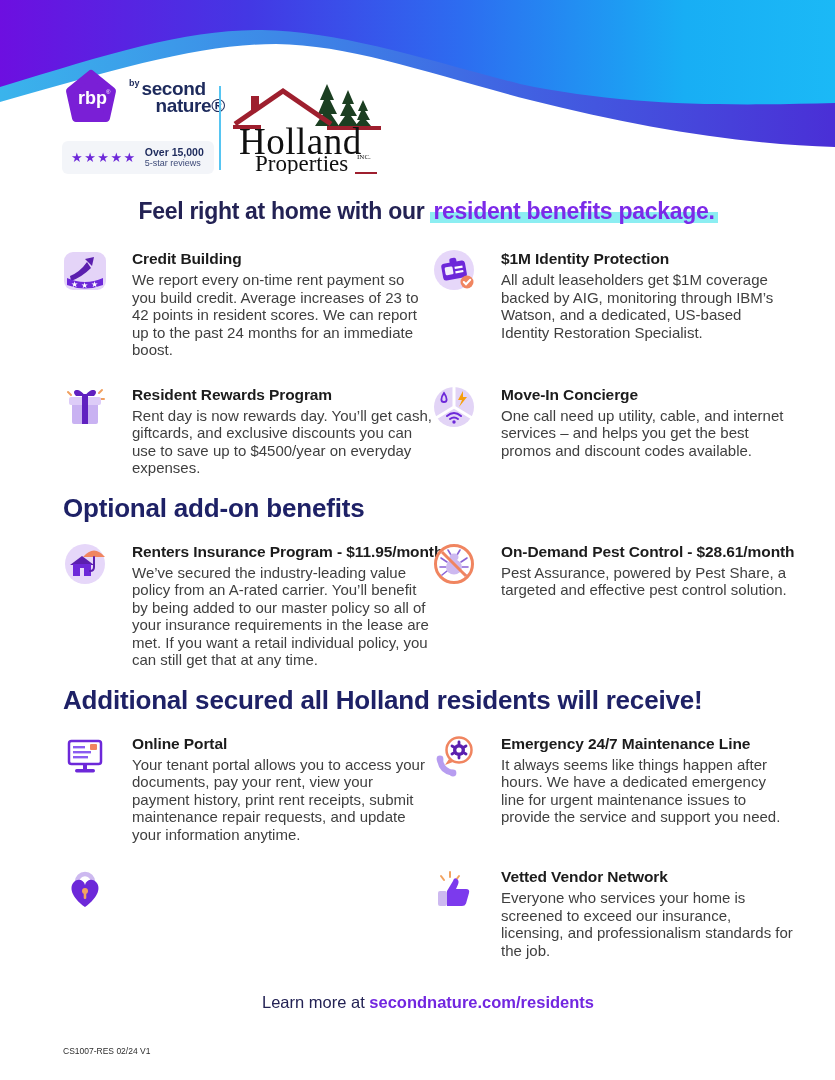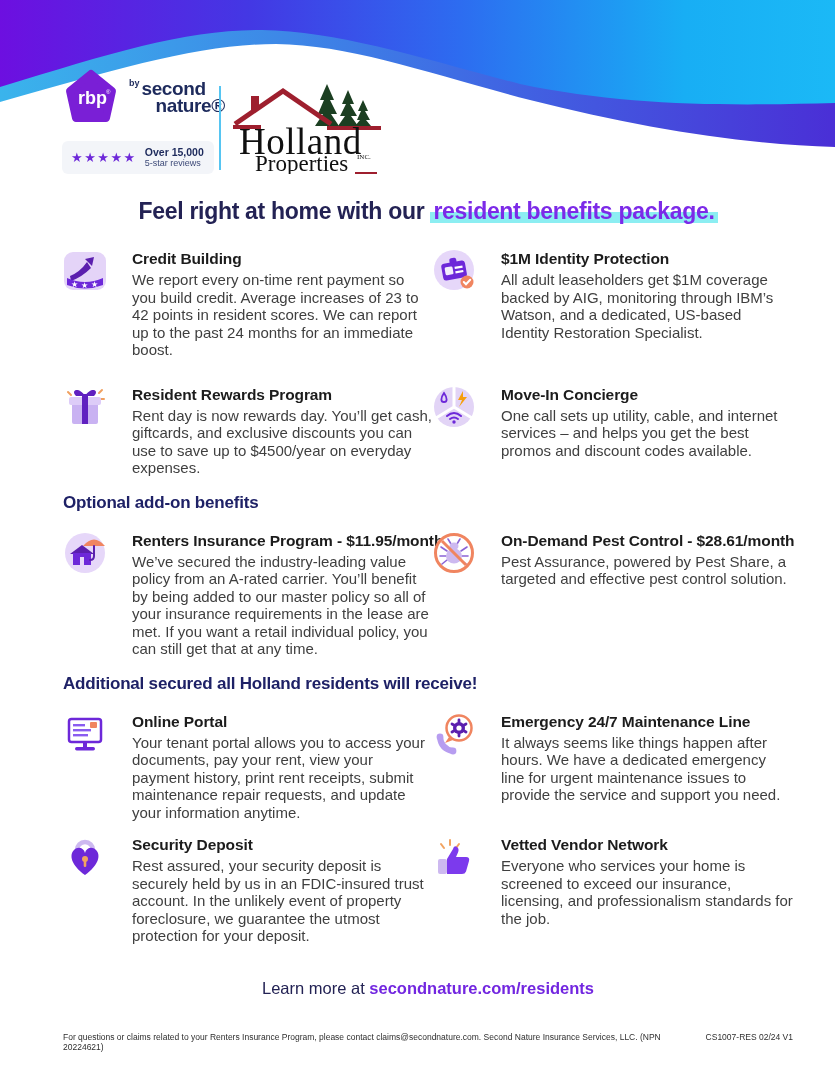--- a/index.html
+++ b/index.html
@@ -23,23 +23,23 @@
   .rev-l1{font-size:10.5px;font-weight:700;display:block;}
   .rev-l2{font-size:9px;color:#3d4a78;display:block;}
   .logo-divider{position:absolute;left:219px;top:86px;width:2px;height:84px;background:#56c5f2;}
   .holland{position:absolute;left:231px;top:78px;}
   
   main{position:relative;padding:0 42px 0 63px;}
   h1{margin:20px 0 24px;font-size:23px;font-weight:600;color:#232254;letter-spacing:-0.3px;white-space:nowrap;text-align:center;}
   h1 .hl{font-weight:800;color:#7c2ae8;
     background:linear-gradient(to bottom,transparent 52%,#8ceef2 52%,#8ceef2 96%,transparent 96%);
     padding:0 3px;}
-  h2{font-size:17px;font-weight:800;color:#1e2166;margin:16px 0 18px;letter-spacing:-0.2px;}
+  h2{font-size:26px;font-weight:800;color:#1e2166;margin:16px 0 18px;letter-spacing:-0.2px;}
   .grid{display:grid;grid-template-columns:369px 1fr;row-gap:26px;}
-  .grid.tight{row-gap:14px;}
+  .grid.tight{row-gap:24px;}
   .item{display:flex;gap:13px;align-items:flex-start;}
   .icon{flex:0 0 44px;width:44px;height:44px;}
   .itxt{min-width:0;margin-left:12px;}
   .item h3{margin:1px 0 3px;font-size:15.5px;font-weight:700;color:#1c1c1c;white-space:nowrap;letter-spacing:-0.1px;}
   .item p{margin:0;font-size:15px;line-height:17.5px;color:#3f3f3f;max-width:305px;}
   
   .learn{margin-top:34px;text-align:center;font-size:16.5px;color:#232254;font-weight:500;}
   .learn a{color:#7226e0;font-weight:700;text-decoration:none;}
   .fineprint{margin-top:34px;display:flex;justify-content:space-between;align-items:baseline;
     font-size:8.5px;color:#2e2e2e;padding-left:-10px;gap:14px;}
@@ -188,21 +188,21 @@
           <path d="M22,22 L22,2 M22,22 L4,33 M22,22 L40,33" stroke="#ffffff" stroke-width="3" fill="none"></path>
           <path d="M12,8 C15.5,13 15.5,17 12,17 C8.5,17 8.5,13 12,8 Z" fill="none" stroke="#6d28d9" stroke-width="1.8"></path>
           <path d="M31,6 L26,15 L30,15 L27,22 L35,12 L31,12 Z" fill="#f59e0b"></path>
           <path d="M15,31 Q22,25 29,31" stroke="#6d28d9" stroke-width="2" fill="none" stroke-linecap="round"></path>
           <path d="M18,34 Q22,31 26,34" stroke="#6d28d9" stroke-width="2" fill="none" stroke-linecap="round"></path>
           <circle cx="22" cy="37" r="1.7" fill="#6d28d9"></circle>
         </svg>
       </span>
       <div class="itxt">
         <h3>Move-In Concierge</h3>
-        <p>One call sets up utility, cable, and internet services – and helps you get the best promos and discount codes available.</p>
+        <p>One call need up utility, cable, and internet services – and helps you get the best promos and discount codes available.</p>
       </div>
     </div>
   </div>
 
   <h2>Optional add-on benefits</h2>
 
   <div class="grid">
 
     <div class="item">
       <span class="icon">
@@ -294,24 +294,20 @@
 
     <div class="item">
       <span class="icon">
         <svg width="44" height="44" viewBox="0 0 44 44">
           <path d="M14,15 A8,8 0 0 1 30,15" stroke="#cdb9f0" stroke-width="4.5" fill="none"></path>
           <path d="M22,40 C8,30 6,20 11,15 C15,11 21,13 22,18 C23,13 29,11 33,15 C38,20 36,30 22,40 Z" fill="#6d28d9"></path>
           <circle cx="22" cy="24" r="3" fill="#f2a360"></circle>
           <rect x="20.7" y="25.5" width="2.6" height="6.5" rx="1.2" fill="#f2a360"></rect>
         </svg>
       </span>
-      <div class="itxt">
-        <h3>Security Deposit</h3>
-        <p>Rest assured, your security deposit is securely held by us in an FDIC-insured trust account. In the unlikely event of property foreclosure, we guarantee the utmost protection for your deposit.</p>
-      </div>
     </div>
 
     <div class="item">
       <span class="icon">
         <svg width="44" height="44" viewBox="0 0 44 44">
           <g stroke="#f2a360" stroke-width="2" stroke-linecap="round" fill="none">
             <path d="M9,9 L12,13"></path>
               <path d="M18,5 L18,10"></path>
               <path d="M27,9 L24,13"></path>
           </g>
@@ -324,17 +320,16 @@
         <p>Everyone who services your home is screened to exceed our insurance, licensing, and professionalism standards for the job.</p>
       </div>
     </div>
   </div>
 
   <div class="learn">
     <span>Learn more at </span><a href="#">secondnature.com/residents</a>
   </div>
 
   <div class="fineprint">
-    <span>For questions or claims related to your Renters Insurance Program, please contact claims@secondnature.com. Second Nature Insurance Services, LLC. (NPN 20224621)</span>
     <span class="code">CS1007-RES 02/24 V1</span>
   </div>
 
 </main>
 
 </body></html>

